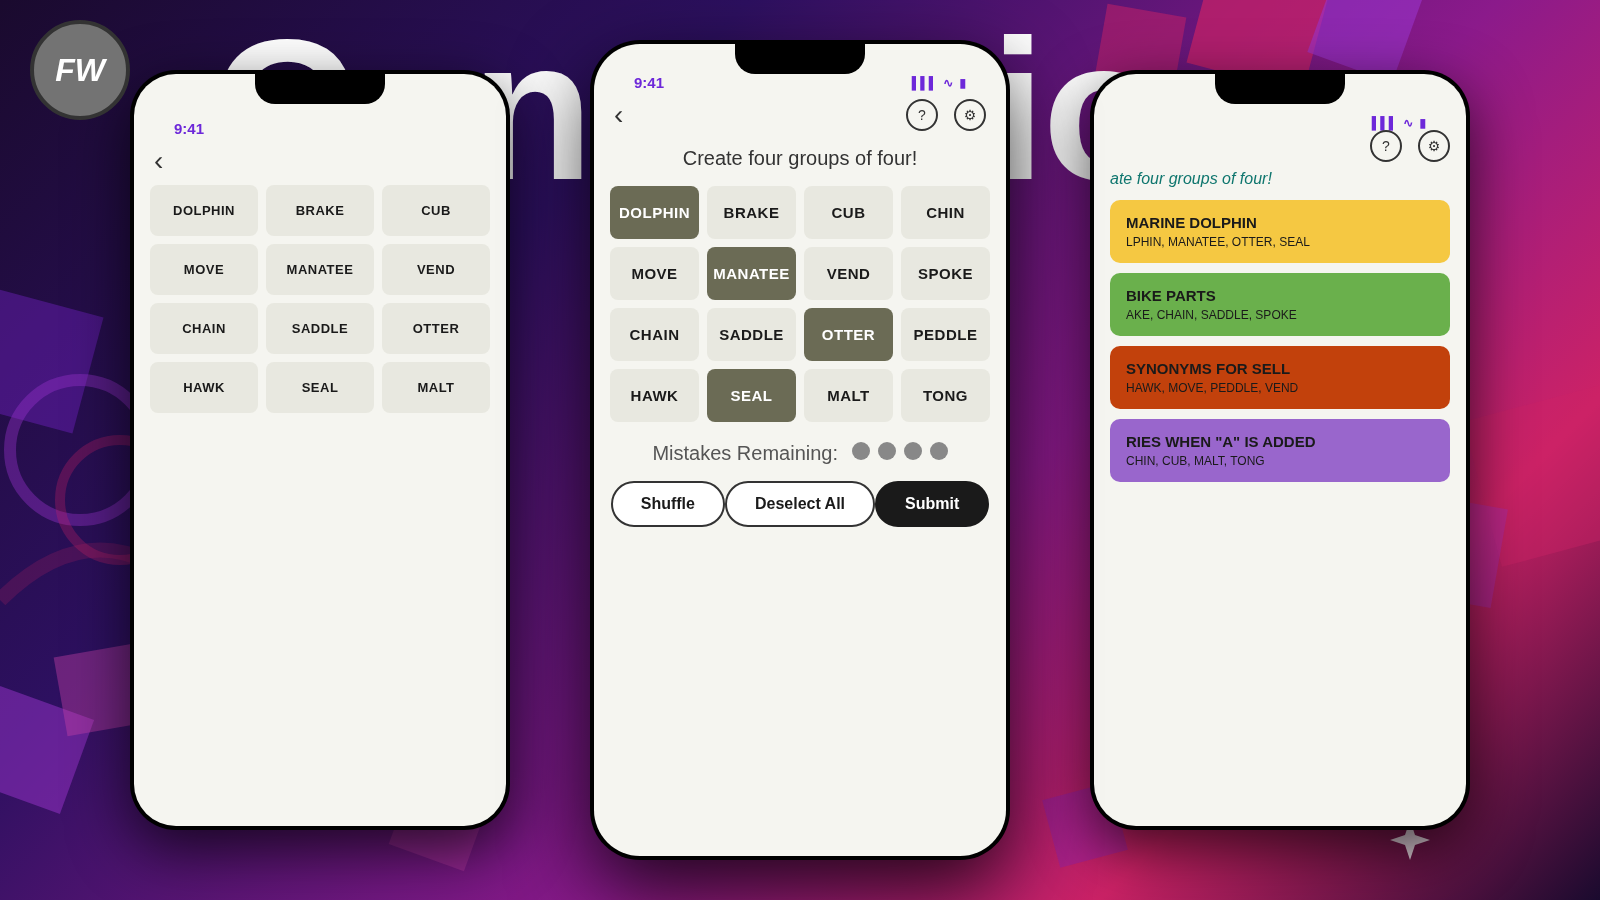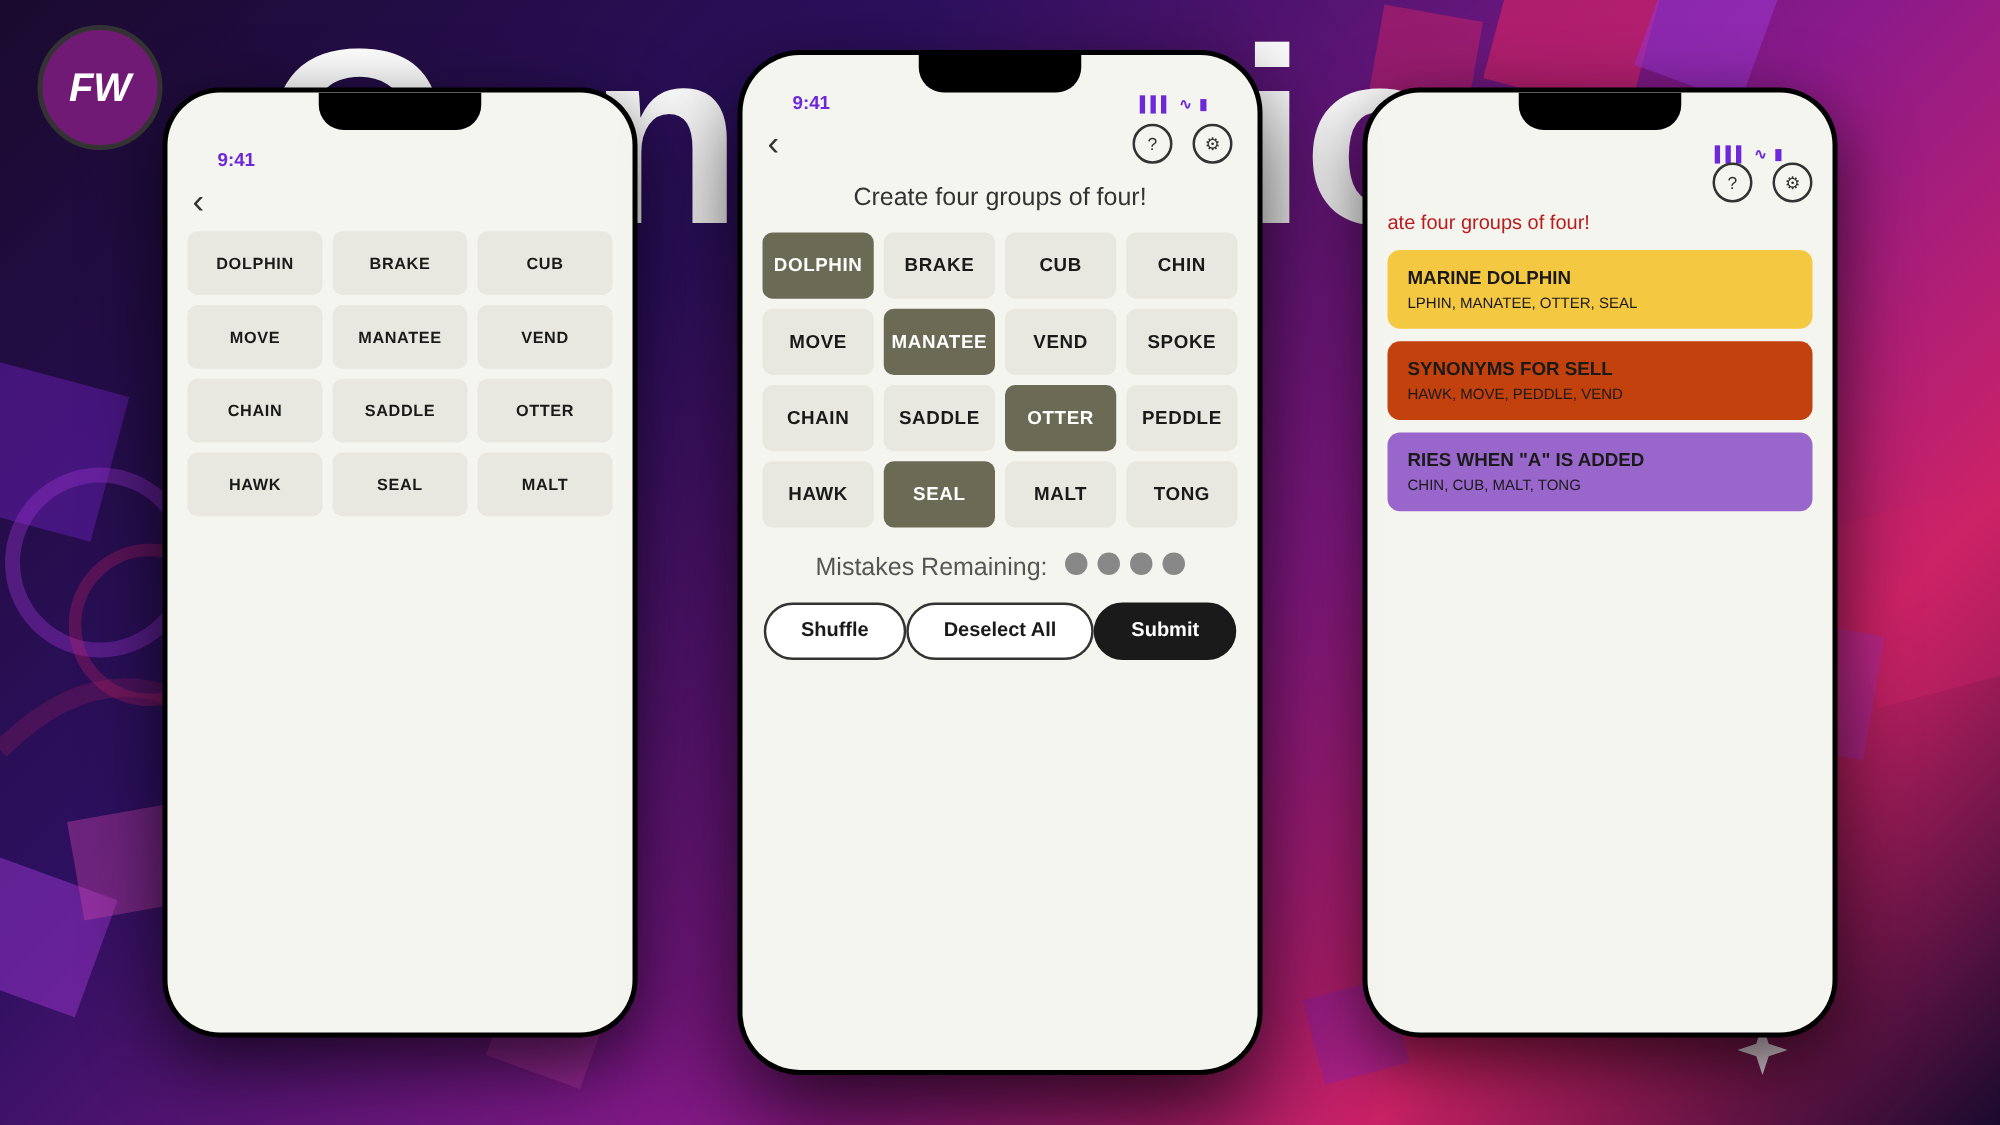--- a/index.html
+++ b/index.html
@@ -27,21 +27,21 @@
       overflow: hidden;
     }
 
     
     .fw-logo {
       position: absolute;
       top: 20px;
       left: 30px;
       width: 100px;
       height: 100px;
-      background: #701a75;
+      background: #737373;
       border-radius: 50%;
       z-index: 10;
       display: flex;
       align-items: center;
       justify-content: center;
       border: 4px solid #333;
     }
     .fw-logo-text {
       font-size: 32px;
       font-weight: 900;
@@ -312,22 +312,23 @@
 
     .right-nav {
       display: flex;
       justify-content: flex-end;
       gap: 16px;
       margin-bottom: 8px;
     }
 
     .right-game-title {
       font-size: 16px;
-      color: #b91c1c;
+      color: #0f766e;
       margin: 4px 0 12px;
+      font-style: italic;
     }
 
     .category-card {
       border-radius: 10px;
       padding: 14px 16px;
       margin-bottom: 10px;
     }
 
     .category-card.yellow { background: #f5c842; }
     .category-card.green { background: #6ab04c; }
@@ -489,20 +490,24 @@
         <div class="right-nav">
           <div class="nav-icon">?</div>
           <div class="nav-icon">⚙</div>
         </div>
         <div class="right-game-title">ate four groups of four!</div>
         <div id="right-categories">
         <div class="category-card yellow">
     <div class="category-title">MARINE DOLPHIN</div>
     <div class="category-items">LPHIN, MANATEE, OTTER, SEAL</div>
   </div>
+            <div class="category-card green">
+    <div class="category-title">BIKE PARTS</div>
+    <div class="category-items">AKE, CHAIN, SADDLE, SPOKE</div>
+  </div>
             <div class="category-card blue">
     <div class="category-title">SYNONYMS FOR SELL</div>
     <div class="category-items">HAWK, MOVE, PEDDLE, VEND</div>
   </div>
             <div class="category-card purple">
     <div class="category-title">RIES WHEN "A" IS ADDED</div>
     <div class="category-items">CHIN, CUB, MALT, TONG</div>
   </div>
           </div>
       </div>

